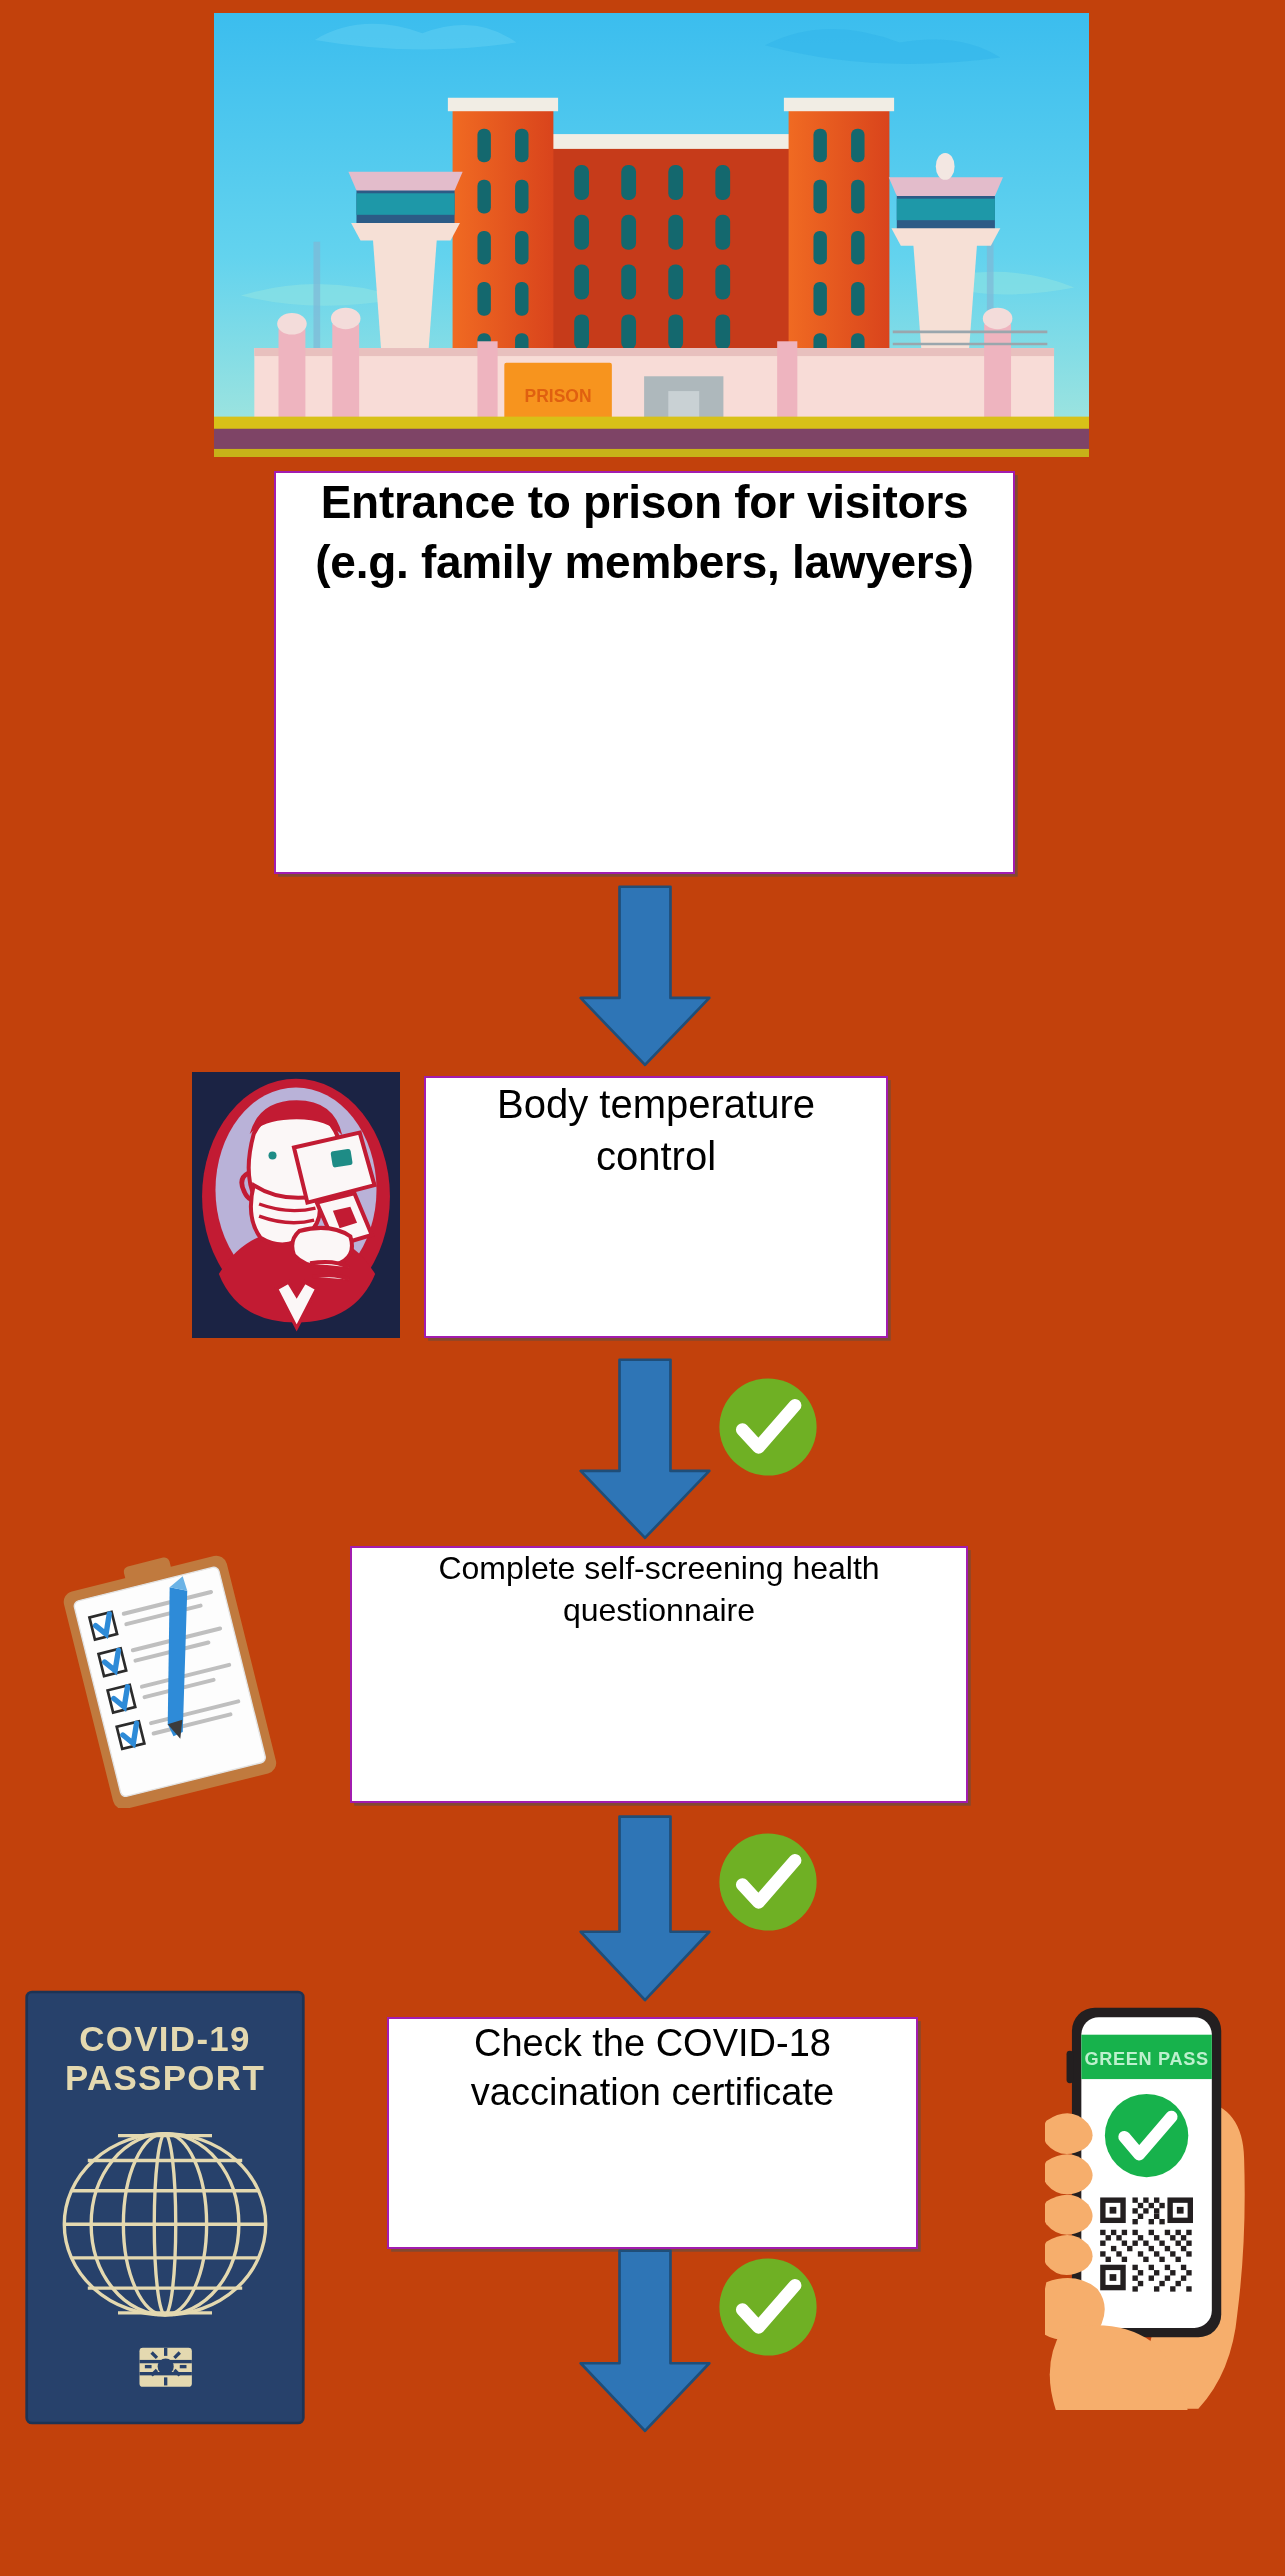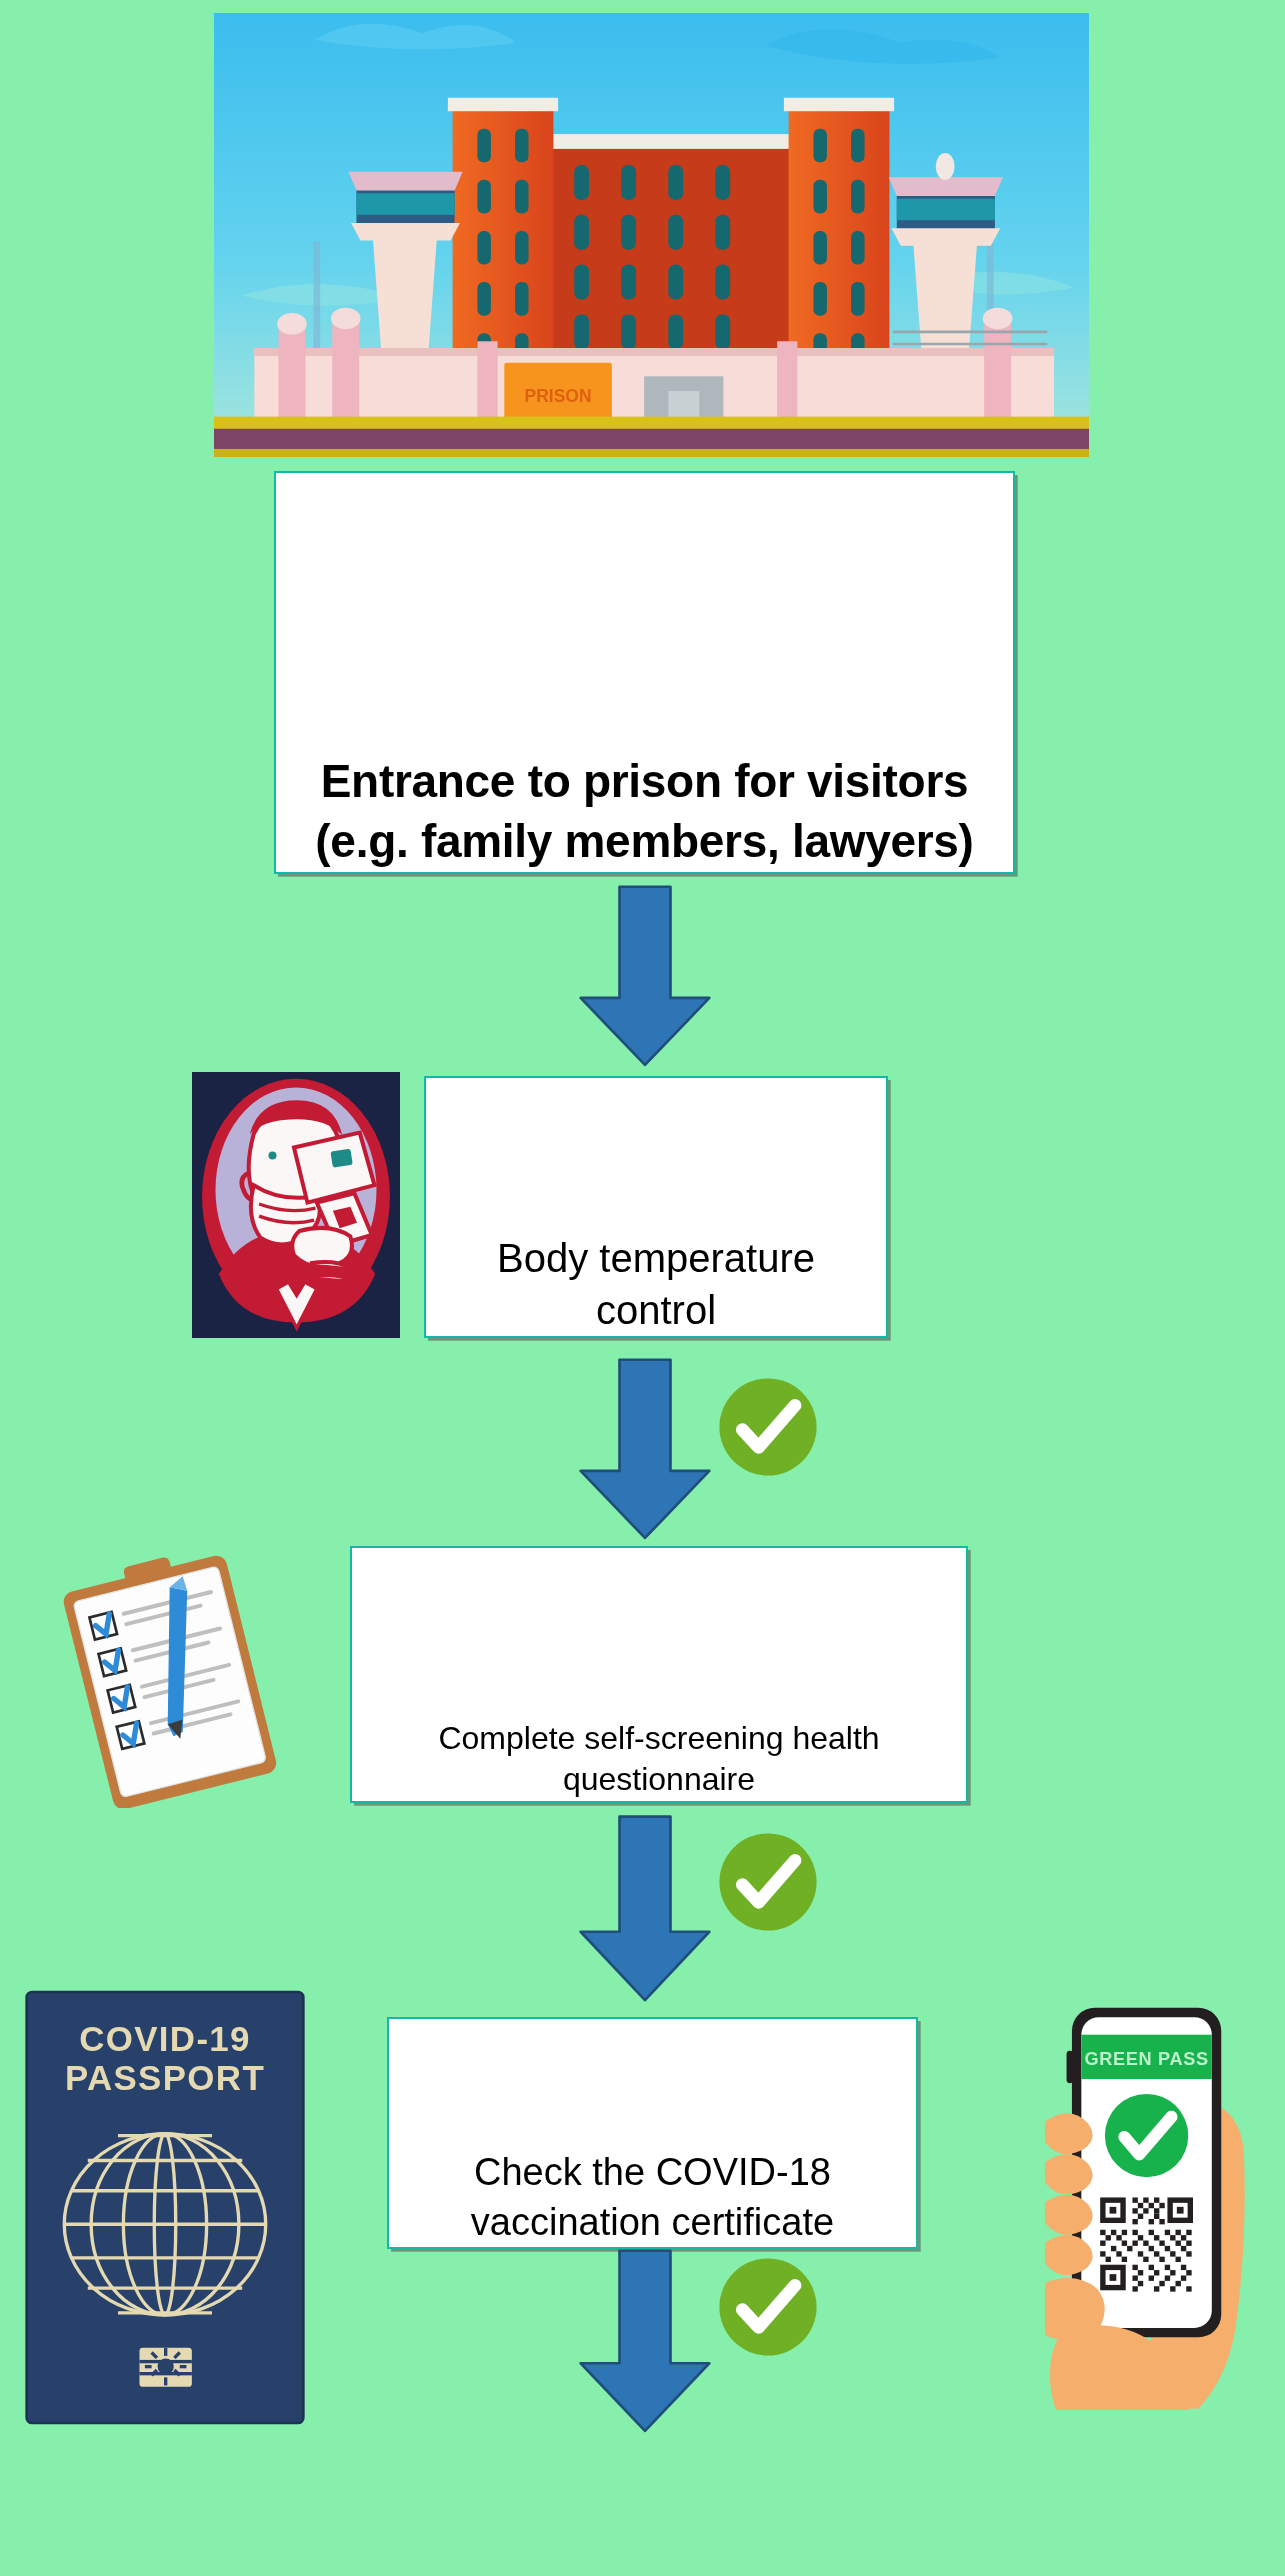--- a/index.html
+++ b/index.html
@@ -1,27 +1,27 @@
 <!DOCTYPE html>
 <html style="font-size:10.8px"><head>
 <meta charset="utf-8">
 <style>
   html,body{margin:0;padding:0;background:#fff;}
   body{width:1285px;height:2576px;position:relative;
        font-family:"Liberation Sans", sans-serif;color:#000;
        overflow:hidden;}
-  .canvas{position:absolute;left:0;top:0;width:1285px;height:2576px;background:#86efac;}
+  .canvas{position:absolute;left:0;top:0;width:1285px;height:2576px;background:#c2410c;}
   .abs{position:absolute;}
 
   
   .flowbox{
     position:absolute;background:#fff;
-    border:2px solid #14b8a6;
+    border:2px solid #a21caf;
     box-shadow:3.4px 3.4px 0 -0.7px rgba(80,80,80,.55);
-    display:flex;align-items:flex-end;justify-content:center;
+    display:flex;align-items:flex-start;justify-content:center;
     text-align:center;box-sizing:border-box;
   }
   .flowbox .txt{display:block;width:100%;line-height:1.30;padding:0 9.4px;box-sizing:border-box;}
 
   #box-entrance{left:274px;top:471px;width:741px;height:403px;}
   #box-entrance .txt{font-size:46px;font-weight:bold;letter-spacing:-0.3px;}
 
   #box-temp{left:424px;top:1076px;width:464px;height:262px;}
   #box-temp .txt{font-size:40px;}
 

